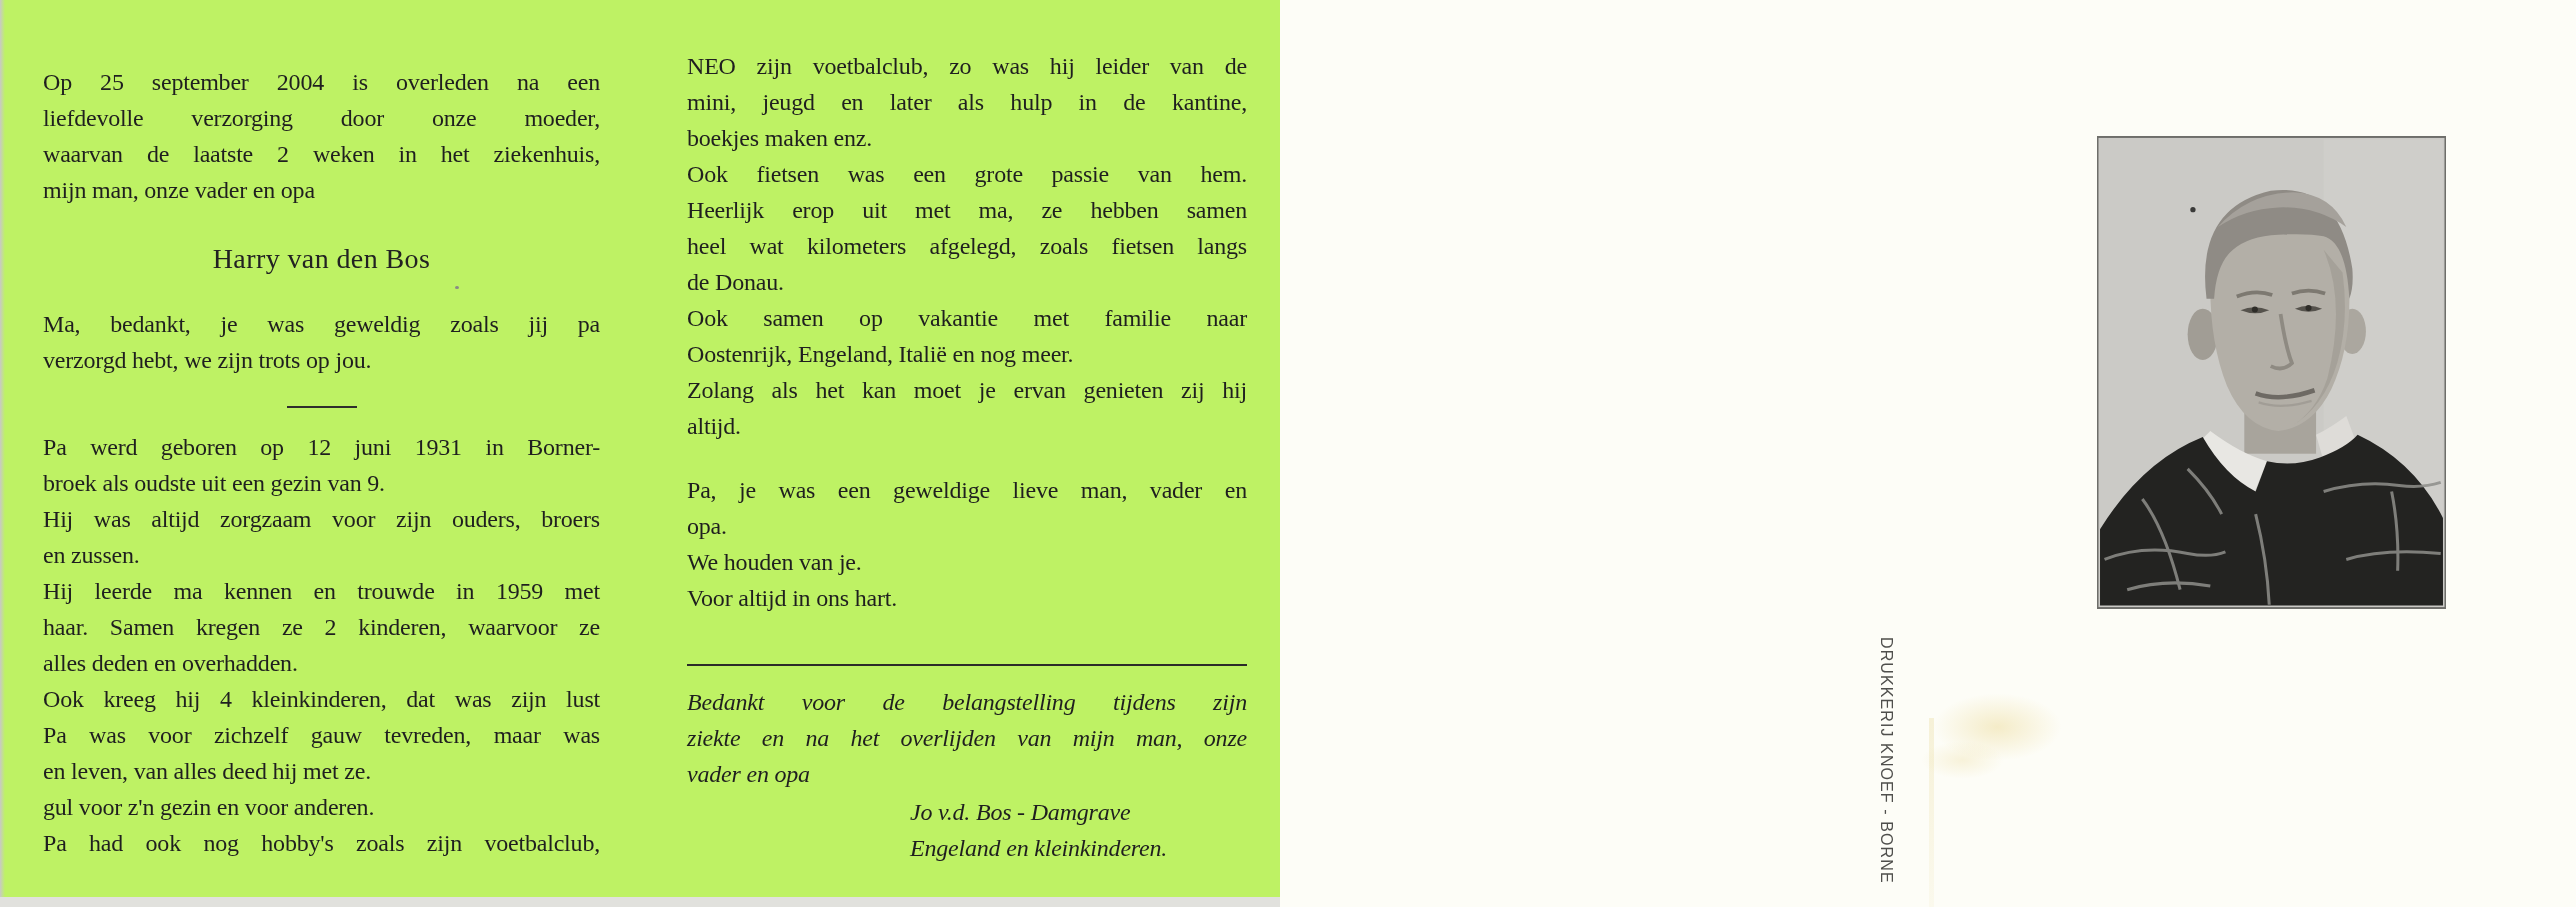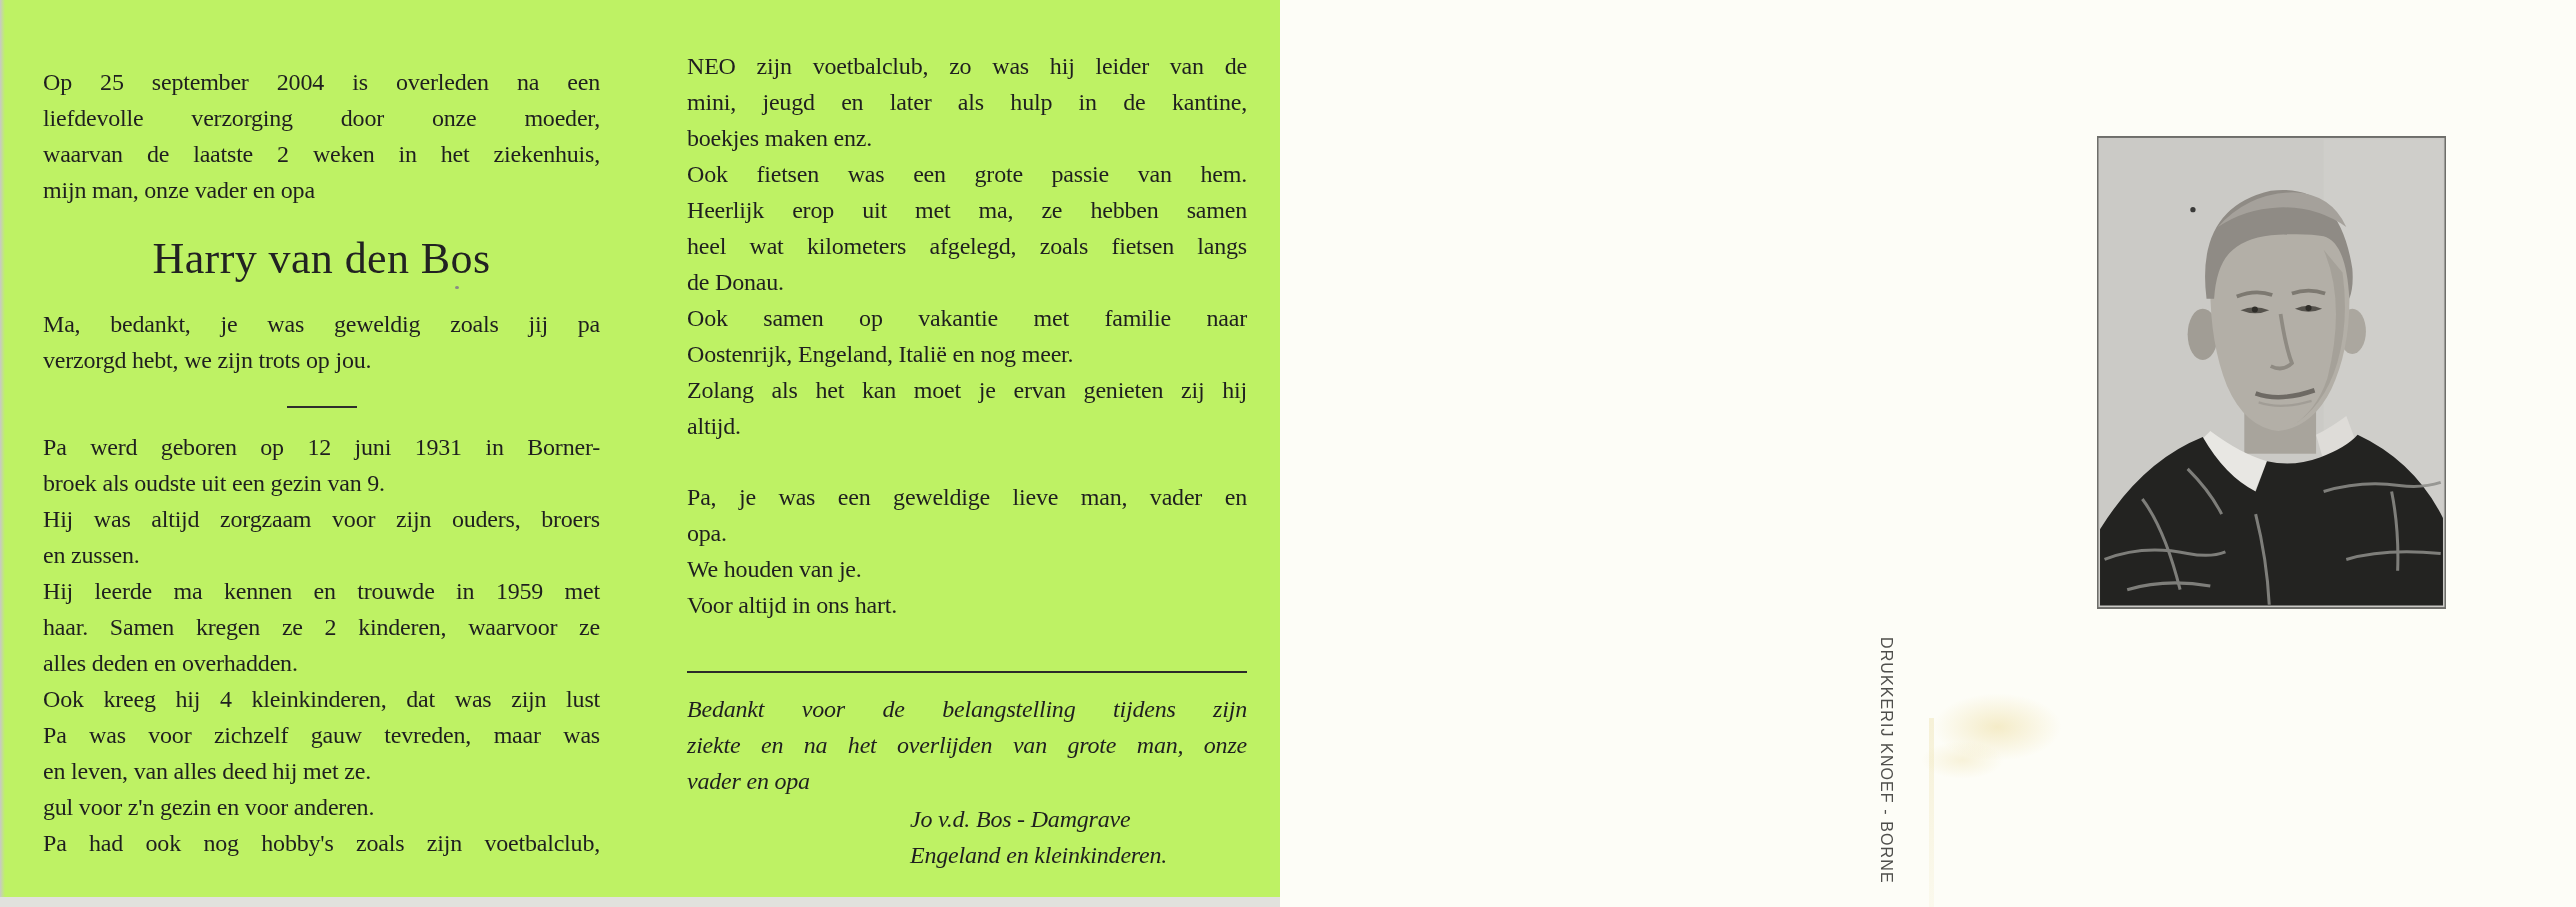--- a/index.html
+++ b/index.html
@@ -7,26 +7,26 @@
         font-family:"Liberation Serif", serif;color:#1f1f1f;}
   .right-panel{position:absolute;left:1280px;top:0;width:1296px;height:908px;background:#fdfdf7;}
   .edge-sliver{position:absolute;left:0;top:0;width:5.3px;height:908px;
                background:linear-gradient(90deg,#c9c9c5,rgba(255,255,255,0));}
   .bottom-strip{position:absolute;left:0;top:897px;width:1280px;height:10.6px;background:#e1e1dd;}
   .col{position:absolute;}
   .line{height:36px;line-height:36px;font-size:24px;letter-spacing:-0.2px;}
   .mid .line{height:36px;line-height:36px;}
   .j{text-align:justify;text-align-last:justify;}
   .it{font-style:italic;}
-  .deceased-name{margin-top:26.5px;height:48px;line-height:48px;font-size:44px;text-align:center;
+  .deceased-name{margin-top:26.5px;height:48px;line-height:48px;font-size:28px;text-align:center;
                  letter-spacing:0.4px;color:#222;}
   .mt-tribute{margin-top:23px;}
   .divider-short{margin:28px auto 0 auto;width:70px;height:0;border-top:2.3px solid #2e2e2c;}
   .mt-bio{margin-top:21px;}
-  .mt-farewell{margin-top:35px;}
+  .mt-farewell{margin-top:28px;}
   .divider-rule{margin-top:48px;height:2.3px;background:#2b2b29;width:100%;}
   .mt-thanks{margin-top:18px;}
   .signature{margin-top:1.5px;padding-left:223px;}
   .printer-mark{position:absolute;left:1877px;top:637px;height:227px;
                 writing-mode:vertical-rl;font-family:"Liberation Sans", sans-serif;
                 font-size:16px;letter-spacing:1.1px;color:#4f4f4c;white-space:nowrap;}
   .photo{position:absolute;left:2097px;top:136px;width:349px;height:473px;}
   .speck{position:absolute;left:455px;top:286px;width:3.8px;height:3px;background:#8a8a86;border-radius:50%;}
   .stain-blot{position:absolute;left:1933px;top:693px;width:129px;height:68px;border-radius:50%;
               background:radial-gradient(ellipse at center, rgba(228,203,112,0.35), rgba(228,203,112,0) 70%);}
@@ -86,21 +86,21 @@
     <div class="line">altijd.</div>
 
     <div class="line j mt-farewell">Pa, je was een geweldige lieve man, vader en</div>
     <div class="line">opa.</div>
     <div class="line">We houden van je.</div>
     <div class="line">Voor altijd in ons hart.</div>
 
     <div class="divider-rule"></div>
 
     <div class="line it j mt-thanks">Bedankt voor de belangstelling tijdens zijn</div>
-    <div class="line it j">ziekte en na het overlijden van grote man, onze</div>
+    <div class="line it j">ziekte en na het overlijden van mijn man, onze</div>
     <div class="line it">vader en opa</div>
 
     <div class="signature">
       <div class="line it">Jo v.d. Bos - Damgrave</div>
       <div class="line it">Engeland en kleinkinderen.</div>
     </div>
   </div>
 
   <div class="printer-mark">DRUKKERIJ KNOEF - BORNE</div>
 

